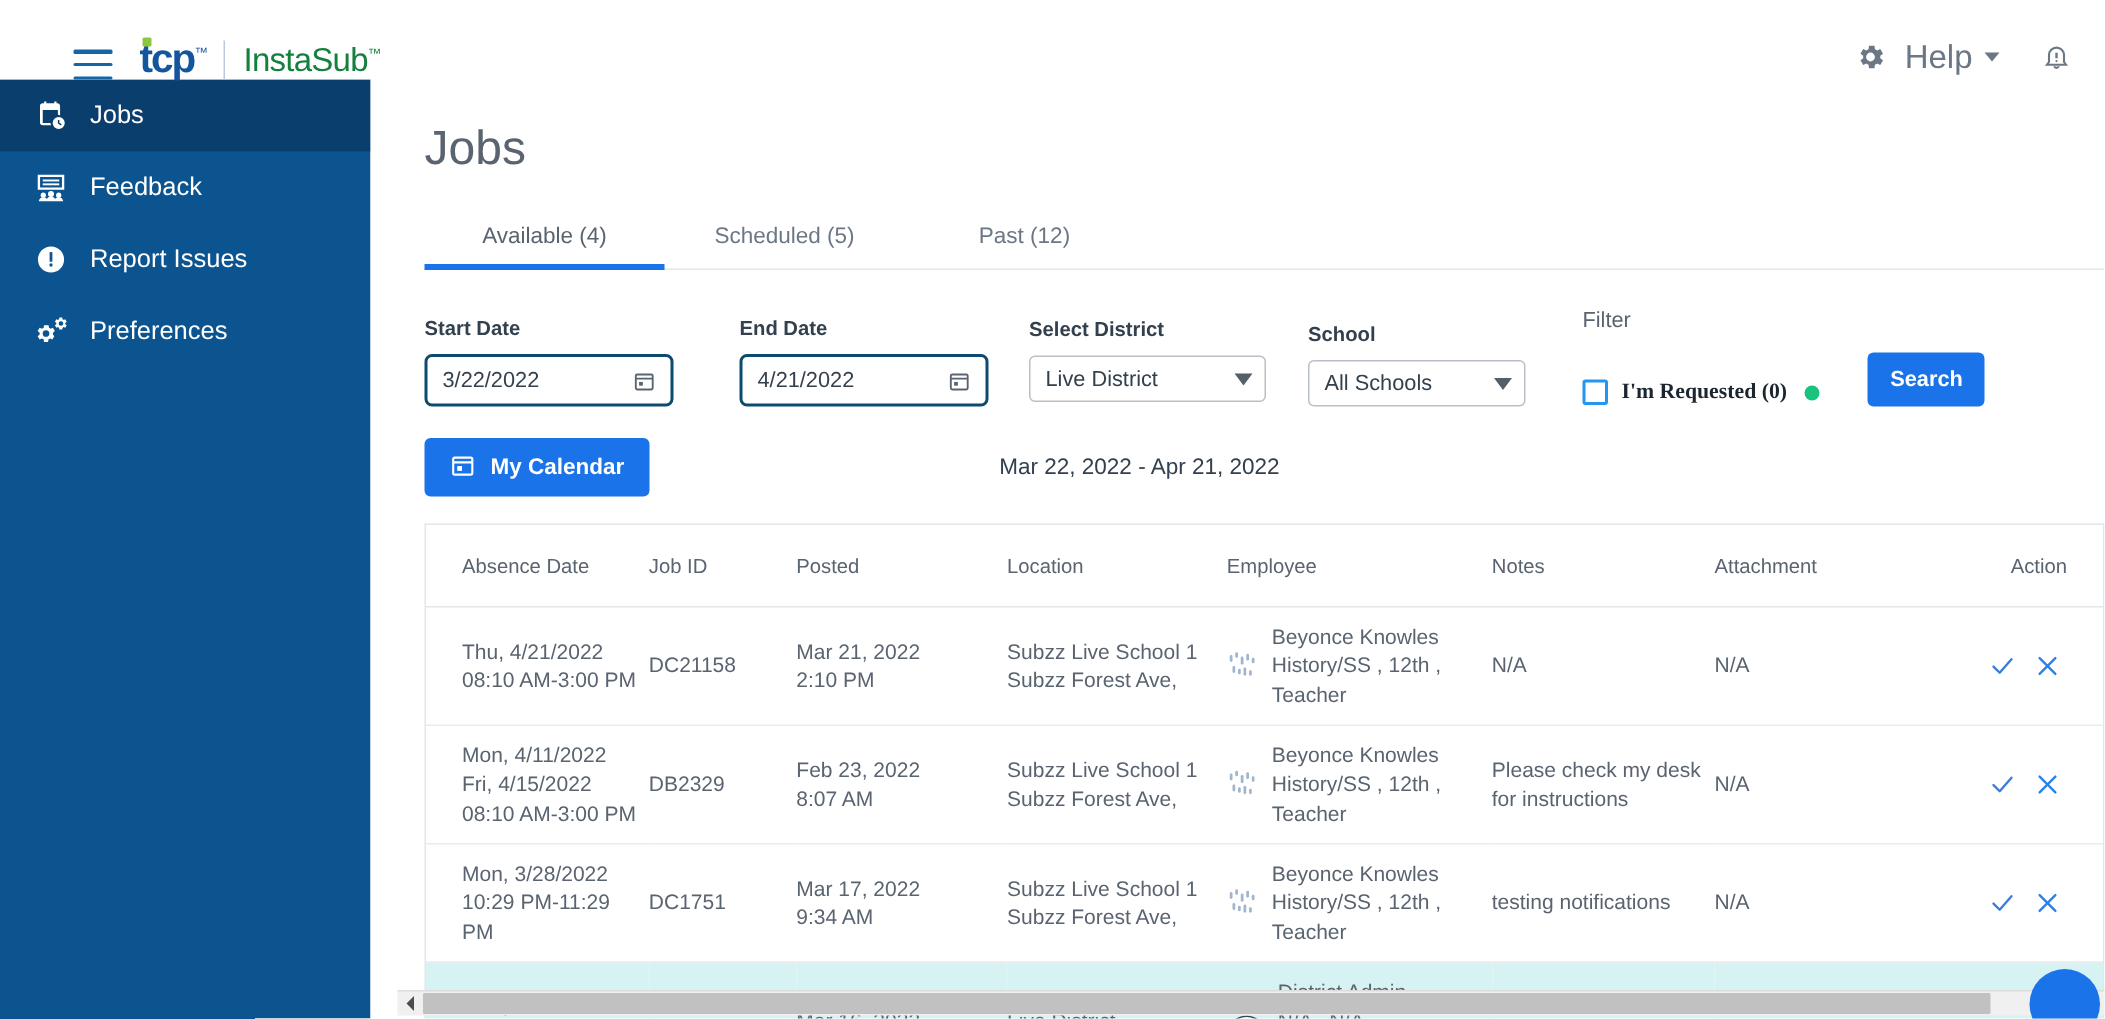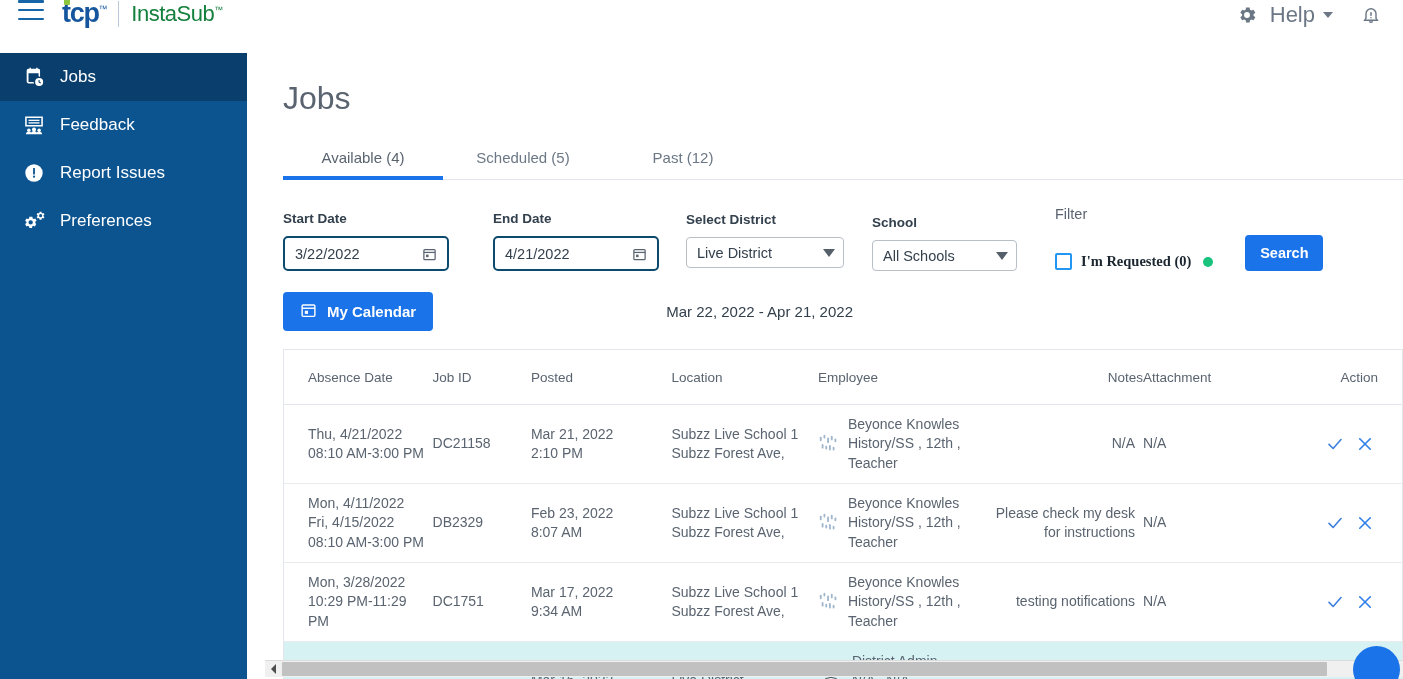--- a/index.html
+++ b/index.html
@@ -7,22 +7,23 @@
     width: 1403px; height: 679px;
     font-family: "Liberation Sans", sans-serif;
     background: #ffffff;
     overflow: hidden;
   }
   .app { position: relative; width: 1403px; height: 679px; }
 
   
   .topbar {
     position: absolute; top: 0; left: 0; width: 1403px; height: 53px;
-    background: #ffffff; display: flex; align-items: flex-start;
+    background: #ffffff; display: flex; align-items: flex-end;
     z-index: 5;
+    padding-left: 31px;
   }
   .hamburger {
     margin-left: 18px; width: 26px; height: 20px;
     display: flex; flex-direction: column; justify-content: space-between;
     cursor: pointer;
   }
   .hamburger span { display: block; height: 2.5px; background: #1565a8; border-radius: 1px; }
   .brand { margin-left: 18px; display: flex; align-items: center; }
   .tcp-logo {
     font-size: 27px; font-weight: bold; color: #14559e;
@@ -162,21 +163,21 @@
   tbody td {
     font-size: 14px; color: #5a6470; padding: 10px 8px 10px 0;
     border-bottom: 1px solid #e9ecef; vertical-align: middle; line-height: 1.38;
   }
   tbody tr.highlight td { background: #d6f2f2; }
   .col-date { width: 148px; padding-left: 24px !important; }
   .col-jid  { width: 98px; }
   .col-post { width: 140px; }
   .col-loc  { width: 146px; }
   .col-emp  { width: 176px; }
-  .col-note { width: 148px; text-align: right; }
+  .col-note { width: 148px; }
   .col-att  { width: 138px; }
   .col-act  { width: 120px; }
   thead th.col-act { text-align: right; padding-right: 24px; }
 
   .emp-cell { display: flex; align-items: center; gap: 8px; }
   .avatar-ph {
     width: 22px; height: 22px; flex: 0 0 22px; position: relative;
   }
   .avatar-person {
     width: 26px; height: 26px; flex: 0 0 26px; border-radius: 50%;

